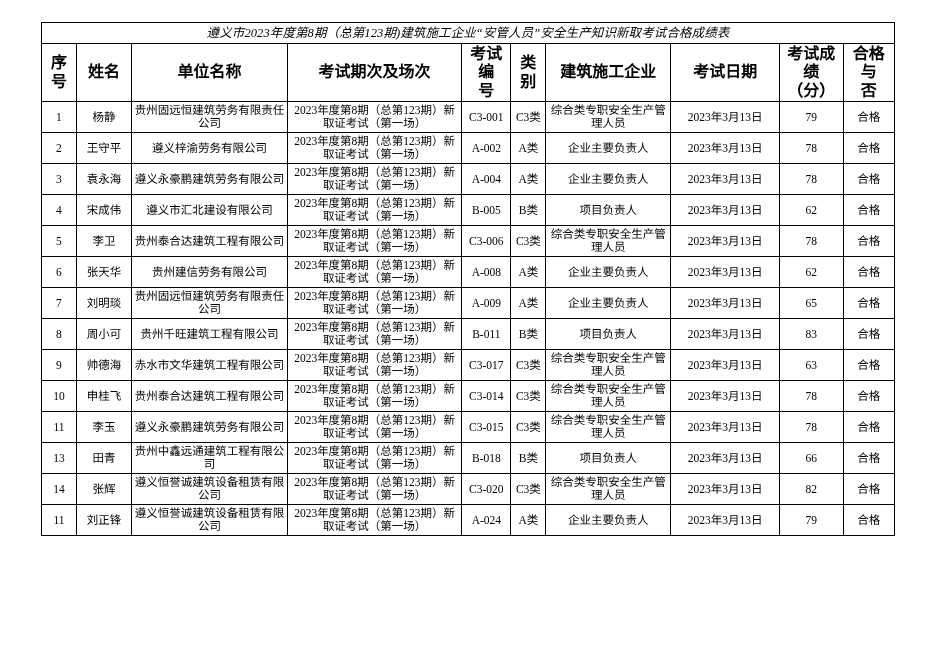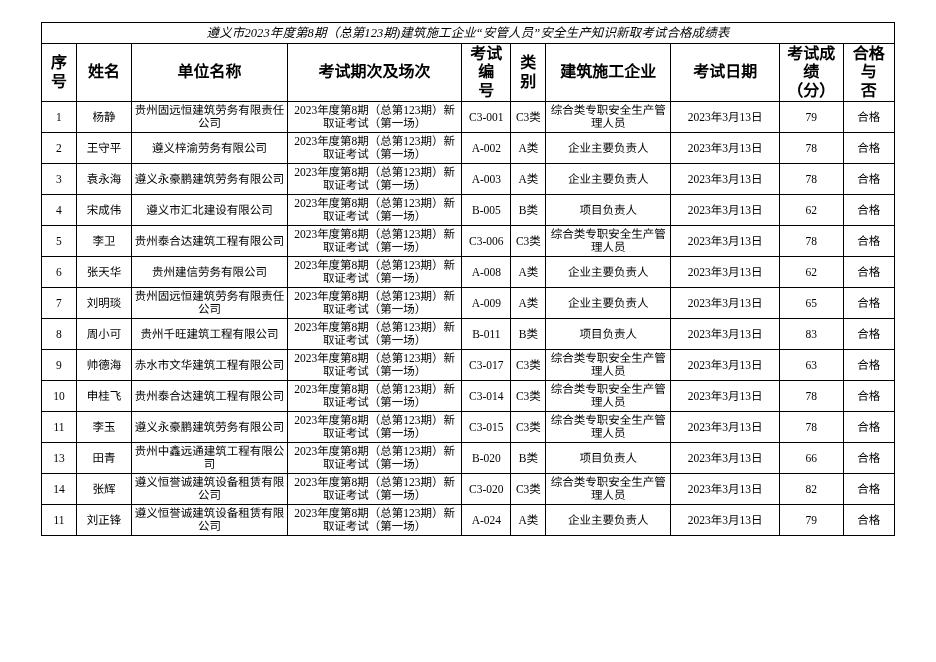--- a/index.html
+++ b/index.html
@@ -140,21 +140,21 @@
           <td class="paper">企业主要负责人</td>
           <td class="date">2023年3月13日</td>
           <td class="score">78</td>
           <td class="pass">合格</td>
         </tr>
         <tr>
           <td class="num">3</td>
           <td class="name">袁永海</td>
           <td class="unit">遵义永豪鹏建筑劳务有限公司</td>
           <td class="term">2023年度第8期（总第123期）新取证考试（第一场）</td>
-          <td class="code">A-003</td>
+          <td class="code">A-004</td>
           <td class="cat">A类</td>
           <td class="paper">企业主要负责人</td>
           <td class="date">2023年3月13日</td>
           <td class="score">78</td>
           <td class="pass">合格</td>
         </tr>
         <tr>
           <td class="num">4</td>
           <td class="name">宋成伟</td>
           <td class="unit">遵义市汇北建设有限公司</td>
@@ -248,21 +248,21 @@
           <td class="paper">综合类专职安全生产管理人员</td>
           <td class="date">2023年3月13日</td>
           <td class="score">78</td>
           <td class="pass">合格</td>
         </tr>
         <tr>
           <td class="num">13</td>
           <td class="name">田青</td>
           <td class="unit">贵州中鑫远通建筑工程有限公司</td>
           <td class="term">2023年度第8期（总第123期）新取证考试（第一场）</td>
-          <td class="code">B-020</td>
+          <td class="code">B-018</td>
           <td class="cat">B类</td>
           <td class="paper">项目负责人</td>
           <td class="date">2023年3月13日</td>
           <td class="score">66</td>
           <td class="pass">合格</td>
         </tr>
         <tr>
           <td class="num">14</td>
           <td class="name">张辉</td>
           <td class="unit">遵义恒誉诚建筑设备租赁有限公司</td>

